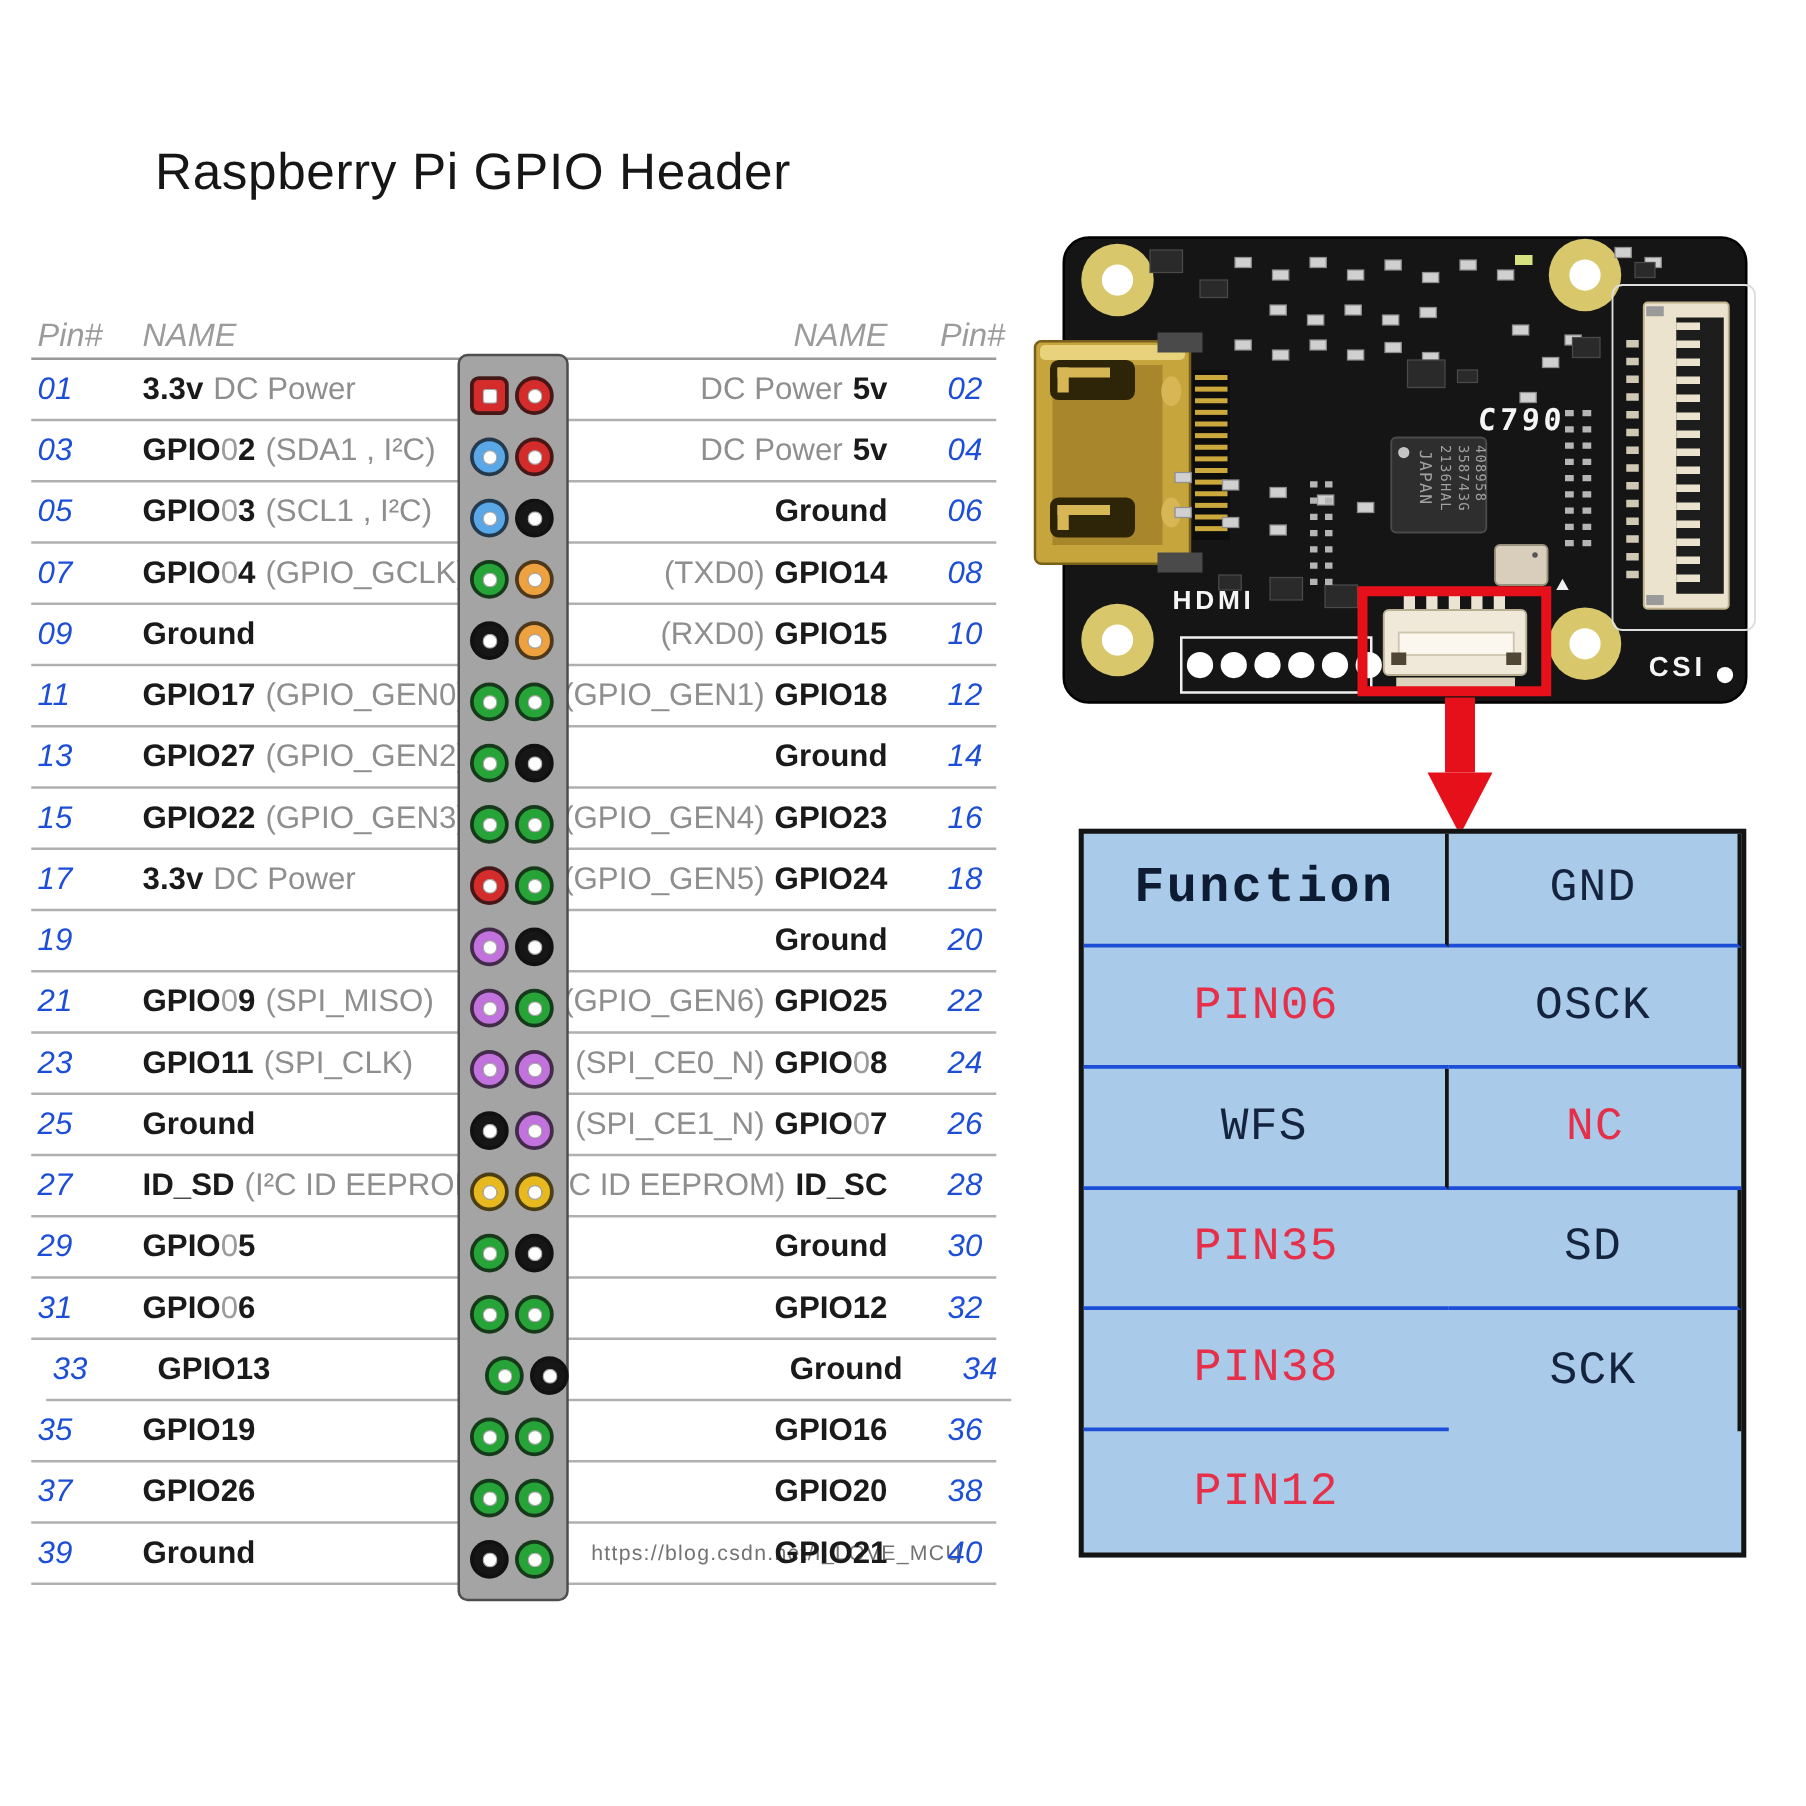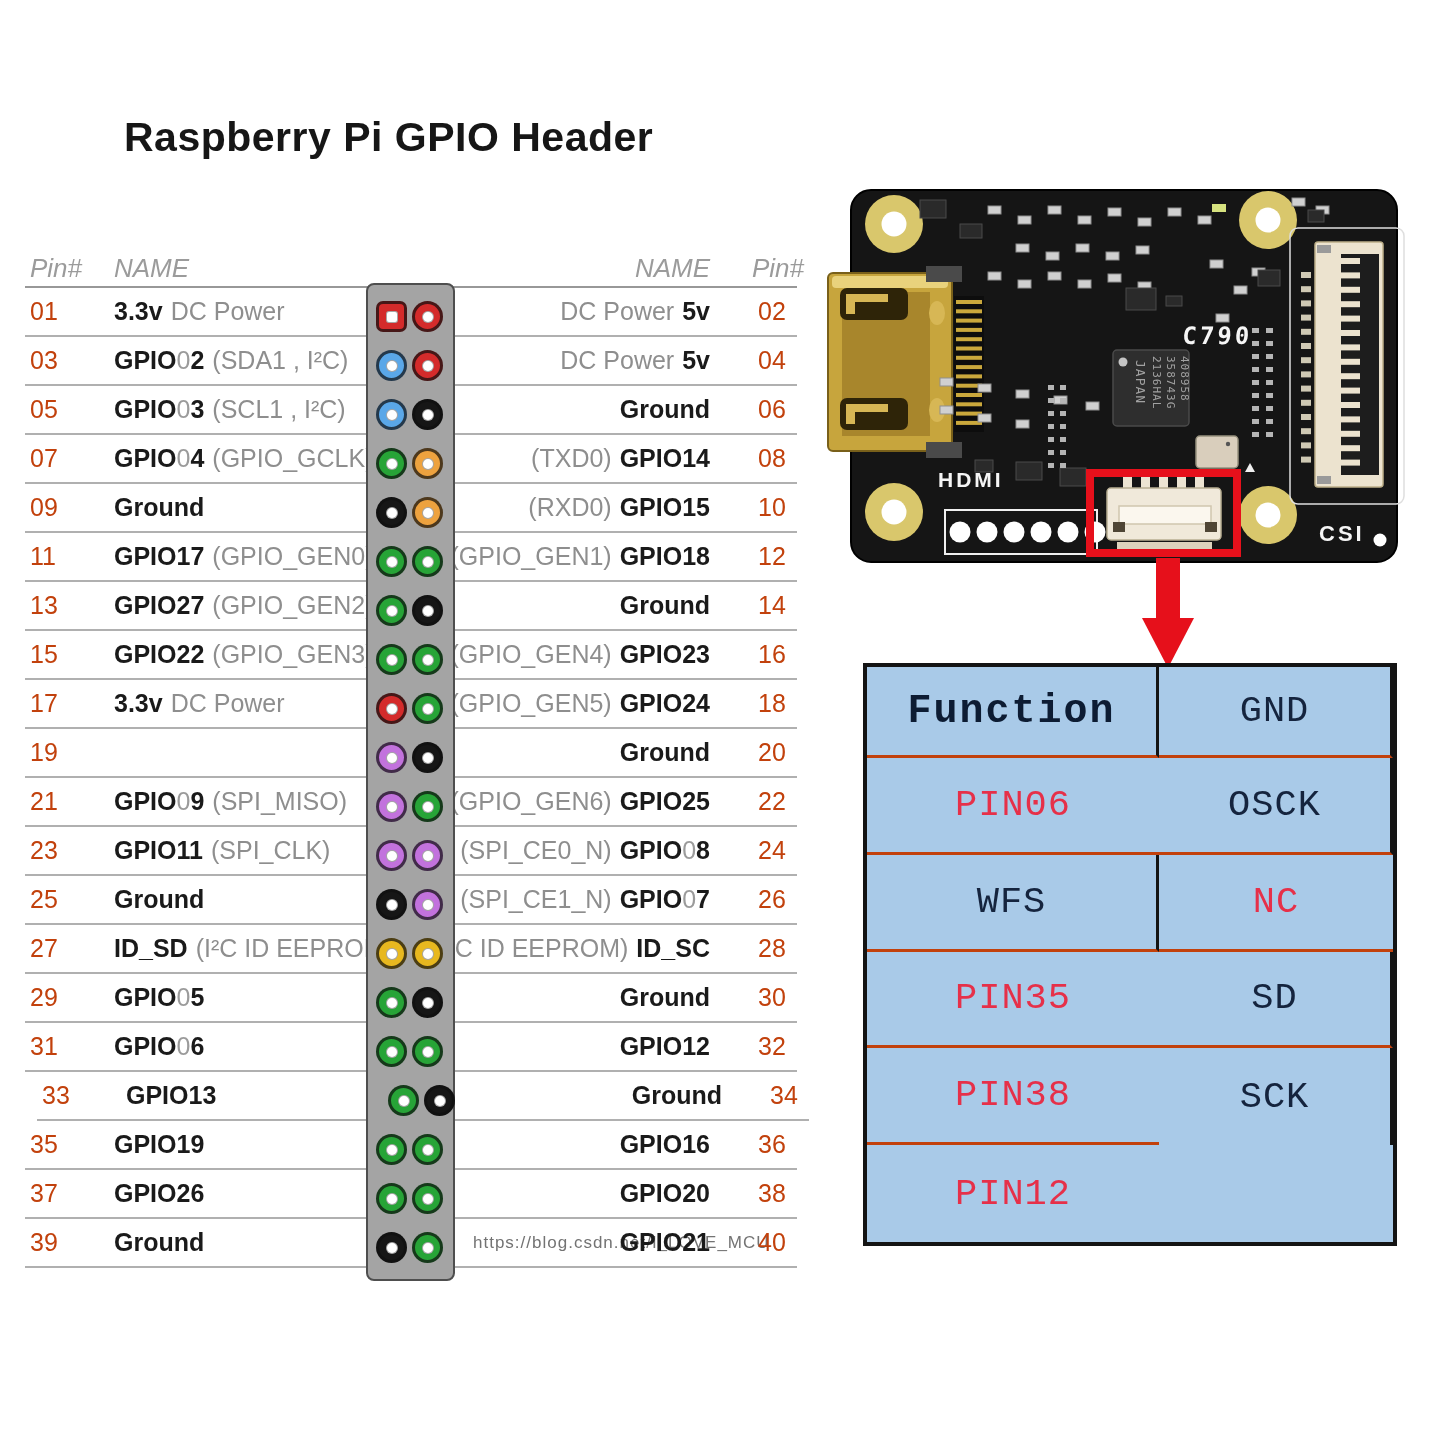--- a/index.html
+++ b/index.html
@@ -1,35 +1,35 @@
 <!DOCTYPE html>
 <html style="--pin-red: #d42b2b; --pin-blue: #5aa7e8; --pin-green: #27a437; --pin-orange: #eda23f; --pin-purple: #c272dd; --pin-yellow: #e8b81f; --pin-black: #161616; --accent-red: #e6101b; --tbl-bg: #a9cae8; --tbl-red: #e63049; --tbl-dark: #15243e;"><head>
 <meta charset="utf-8">
 <style>
   html,body{margin:0;padding:0;background:#fff}
   .stage{position:relative;width:1445px;height:1445px;background:#ffffff;overflow:hidden;
          font-family:"Liberation Sans",sans-serif;color:#1a1a1a}
 
   
-  .title{position:absolute;left:124px;top:114px;font-size:41px;font-weight:700;color:#161616;letter-spacing:.5px}
+  .title{position:absolute;left:124px;top:114px;font-size:41px;font-weight:400;color:#161616;letter-spacing:.5px}
 
   
   .col-hdr{position:absolute;top:250px;height:36px;line-height:36px;font-size:26px;font-style:italic;color:#9b9b9b;white-space:nowrap}
   .hdr-pin-l{left:30px}
   .hdr-name-l{left:114px}
   .hdr-name-r{left:380px;width:330px;text-align:right}
   .hdr-pin-r{left:752px}
   .topline{position:absolute;left:25px;top:286px;width:772px;height:2px;background:#989898}
 
   
   #gpio-rows{position:absolute;left:0;top:0;width:1445px;height:1445px}
   .grow{position:absolute;left:0;width:860px;height:49px}
   .grow .sep{position:absolute;left:25px;bottom:-1px;width:772px;height:2px;background:#b0b0b0}
   .cell{position:absolute;top:0;height:49px;line-height:49px;white-space:nowrap;font-size:25px}
-  .pin-num{color:#c2410c}
+  .pin-num{font-style:italic;color:#1d4ed8}
   .pn-l{left:30px}
   .pn-r{left:758px}
   .nm-l{left:114px;color:#1a1a1a}
   .nm-r{left:380px;width:330px;text-align:right;color:#1a1a1a}
   .main{font-weight:bold}
   .z{color:#9b9b9b;font-weight:normal}
   .nm-l .detail{color:#8e8e8e;padding-left:8px}
   .nm-r .detail{color:#8e8e8e;padding-right:8px}
 
   
@@ -53,21 +53,21 @@
 
   
   .watermark{position:absolute;left:473px;top:1233px;font-size:17px;color:#737373;letter-spacing:1px;z-index:0}
 
   
   .ftable{position:absolute;left:863px;top:663px;width:534px;height:583px;background:var(--tbl-bg);
           border:4px solid #141414;box-sizing:border-box;display:grid;
           grid-template-columns:292px 1fr;grid-template-rows:91px repeat(5,1fr);
           font-family:"Liberation Mono",monospace}
   .fcell{display:flex;align-items:center;justify-content:center;
-         border-right:3px solid #141414;border-bottom:3px solid #c2410c}
+         border-right:3px solid #141414;border-bottom:3px solid #1d4ed8}
   .fcell.lastcol{border-right:none}
   .fcell.lastrow{border-bottom:none}
   .fhead{font-weight:bold;font-size:40px;color:#0d1c33;letter-spacing:2px}
   .ffun{font-size:37px;color:var(--tbl-dark);letter-spacing:1px}
   .fpin{font-size:37px;color:var(--tbl-red);letter-spacing:1px}
 
   
   .pcb{position:absolute;left:820px;top:170px;width:625px;height:520px}
   .smdl{fill:#d0d0d0;stroke:#8f8f8f;stroke-width:1}
   .smdd{fill:#2a2a2a;stroke:#4a4a4a;stroke-width:1}

